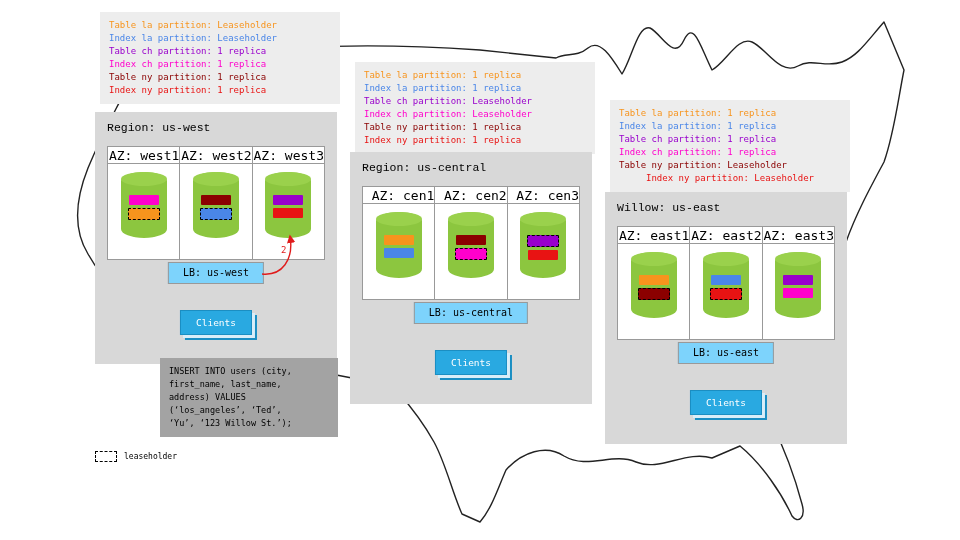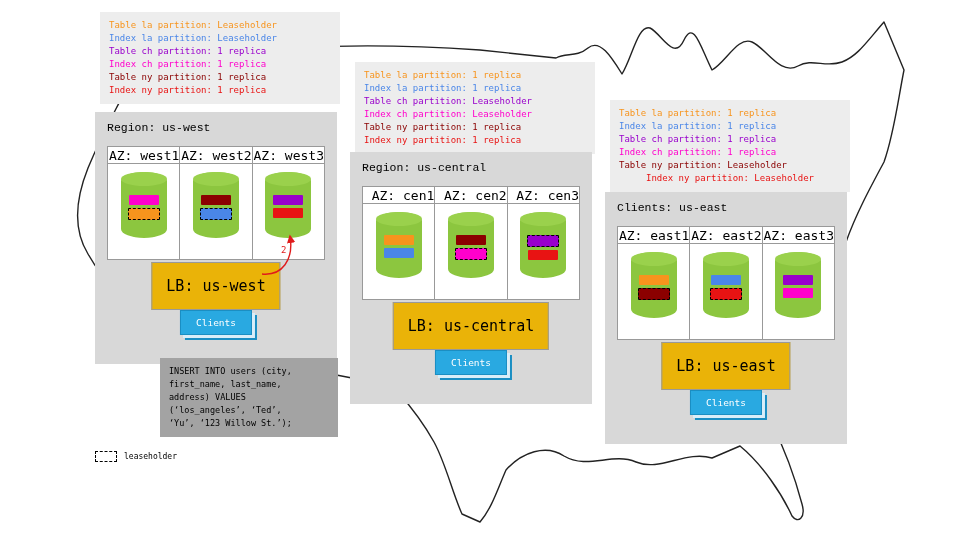--- a/index.html
+++ b/index.html
@@ -33,22 +33,22 @@
   .cylinder { position:relative; width:46px; height:66px; background:#8cc63f;
               border-radius:23px / 9px; margin-top:8px; }
   .cylinder::before { content:""; position:absolute; top:0; left:0; right:0; height:14px;
               background:#9ad14c; border-radius:50%; }
   .chip-stack { position:absolute; left:50%; top:23px; transform:translateX(-50%);
               display:flex; flex-direction:column; gap:3px; align-items:center; z-index:2; }
   .chip { width:30px; height:10px; border-radius:1px; }
   .chip.dashed { width:32px; height:12px; border:1.5px dashed #000; box-sizing:border-box; }
 
   .lb-box { position:absolute; left:50%; transform:translateX(-50%); top:150px;
-            background:#eab308; border:1px solid #999; font-size:15px; line-height:10px;
-            padding:18px 14px; white-space:nowrap; }
+            background:#7dd3fc; border:1px solid #999; font-size:10px; line-height:10px;
+            padding:5px 14px; white-space:nowrap; }
 
   .clients-btn { position:absolute; left:50%; transform:translateX(-50%); top:198px;
             background:#29a9e1; border:1px solid #1b8ec2; color:#fff; font-size:9.5px;
             padding:6px 15px; box-shadow:3px 3px 0 #d9eef9, 5px 5px 0 #1b8ec2; }
 
   
   .sql-note { position:absolute; left:160px; top:358px; width:178px; background:#a3a3a3;
             font-size:8.5px; line-height:13px; padding:7px 9px; white-space:pre-wrap; box-sizing:border-box; }
   .lh-key { position:absolute; left:95px; top:451px; display:flex; align-items:center; gap:7px; }
   .lh-swatch { width:20px; height:9px; border:1.5px dashed #000; background:#fff; }
@@ -191,21 +191,21 @@
             <div class="chip" style="background: rgb(232, 19, 19);"></div>
           </div>
         </div>
       </div>
     </div>
     <div class="lb-box">LB: us-central</div>
     <div class="clients-btn">Clients</div>
   </div>
 
   <div class="region-panel panel-east">
-    <div class="region-title">Clients: us-east</div>
+    <div class="region-title">Willow: us-east</div>
     <div class="az-box">
       <div class="az-col">
         <div class="az-label">AZ: east1</div>
         <div class="cylinder">
           <div class="chip-stack">
             <div class="chip" style="background: rgb(247, 148, 29);"></div>
             <div class="chip dashed" style="background: rgb(139, 0, 0);"></div>
           </div>
         </div>
       </div>

